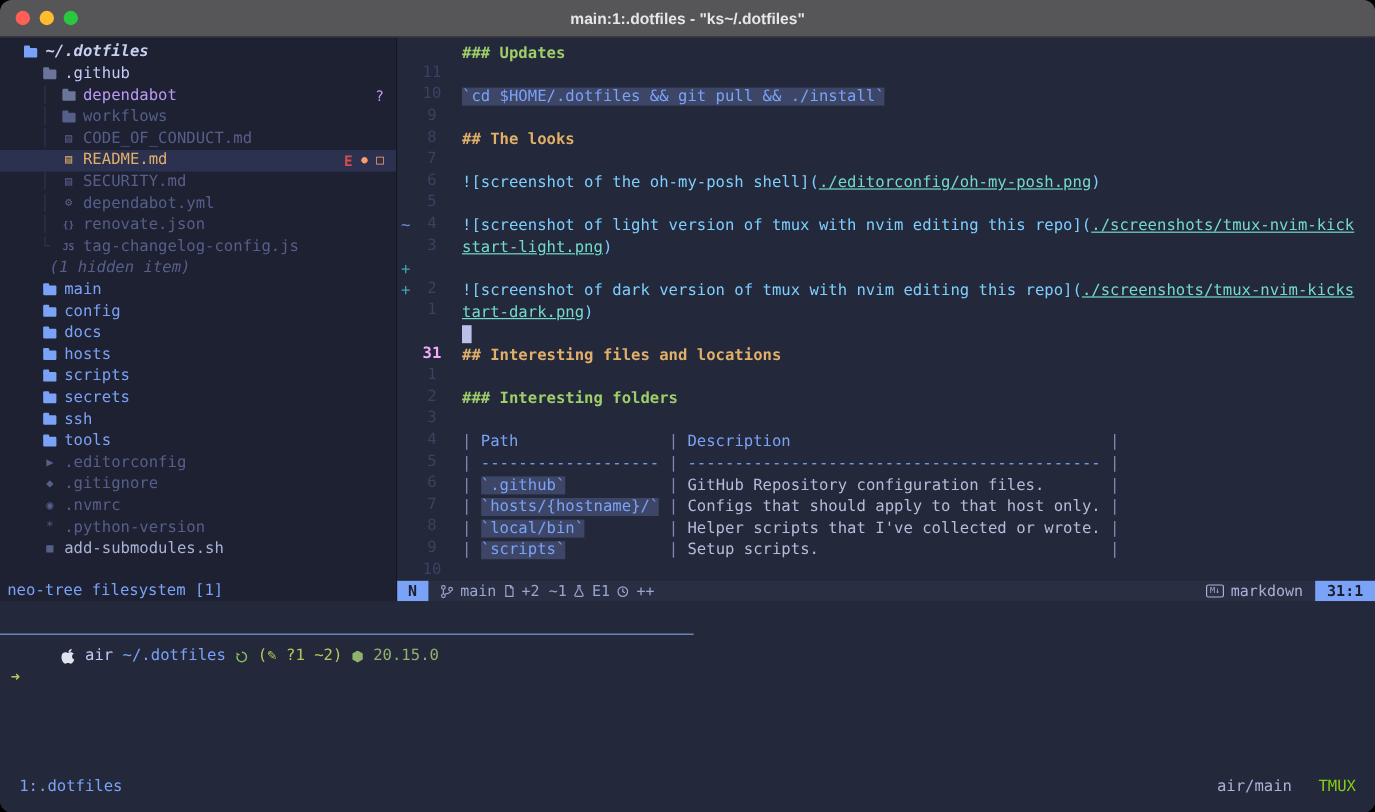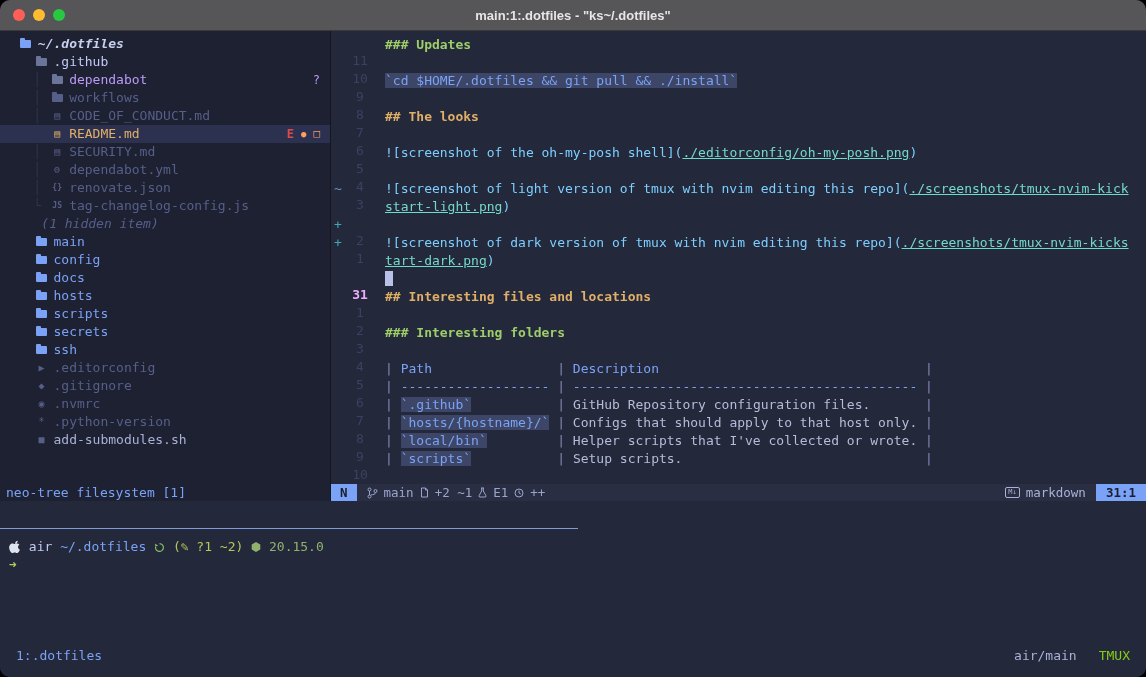--- a/index.html
+++ b/index.html
@@ -67,21 +67,21 @@
   .sl-git{display:flex;align-items:center;gap:6px;padding:0 10px;white-space:pre;}
   .sl-path{background:#3b4261;color:#c0caf5;padding:0 10px;height:100%;display:flex;align-items:center;margin-left:105px;white-space:pre;margin-top:46px;}
   .sl-spacer{flex:1;}
   .sl-ft{display:flex;align-items:center;gap:6px;color:#a9b1d6;padding-right:10px;}
   .mdbadge{border:1px solid #a9b1d6;border-radius:2px;font-size:7px;padding:0 2px;line-height:9px;}
   .sl-pos{background:#7aa2f7;color:#1b1e2e;font-weight:bold;padding:0 10px;height:100%;display:flex;align-items:center;}
   
   .bottom{flex:1;background:#24283b;display:flex;flex-direction:column;min-height:0;}
   .pane-border{margin-top:27px;width:578px;border-top:1px solid #7e9bd8;}
   .prompt-line{height:18px;line-height:18px;font-size:13px;padding-left:9px;white-space:pre;display:flex;align-items:center;}
-  .prompt-line.first{margin-top:9px;}
+  .prompt-line.first{margin-top:9px;margin-left:42px;}
   .pseg{display:inline-flex;align-items:center;white-space:pre;}
   .p-white{color:#dfe3f0;}
   .p-light{color:#c0caf5;}
   .p-blue{color:#7aa2f7;}
   .p-sync{color:#87c05f;}
   .p-git{color:#b5c95a;}
   .p-node{color:#90b26d;}
   .arrow{color:#b5c95a;}
   .tmuxbar{margin-top:auto;display:flex;align-items:center;font-size:13px;padding:0 16px 14px 16px;}
   .tmux-left{color:#7aa2f7;}
@@ -220,20 +220,27 @@
                 <span class="ico-folder"></span>
               </span>
               <span class="lbl c-blue">secrets</span>
             </div>
             <div class="tree-row">
               <span class="guide">   </span>
               <span class="ico c-blue">
                 <span class="ico-folder"></span>
               </span>
               <span class="lbl c-blue">ssh</span>
+            </div>
+            <div class="tree-row">
+              <span class="guide">   </span>
+              <span class="ico c-blue">
+                <span class="ico-folder"></span>
+              </span>
+              <span class="lbl c-blue">tools</span>
             </div>
             <div class="tree-row">
               <span class="guide">   </span>
               <span class="ico c-dim">▶</span>
               <span class="lbl c-dim">.editorconfig</span>
             </div>
             <div class="tree-row">
               <span class="guide">   </span>
               <span class="ico c-dim">◆</span>
               <span class="lbl c-dim">.gitignore</span>

